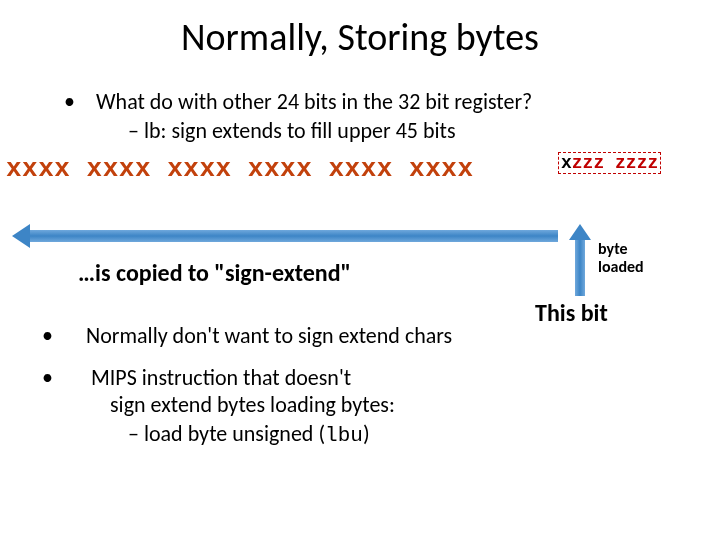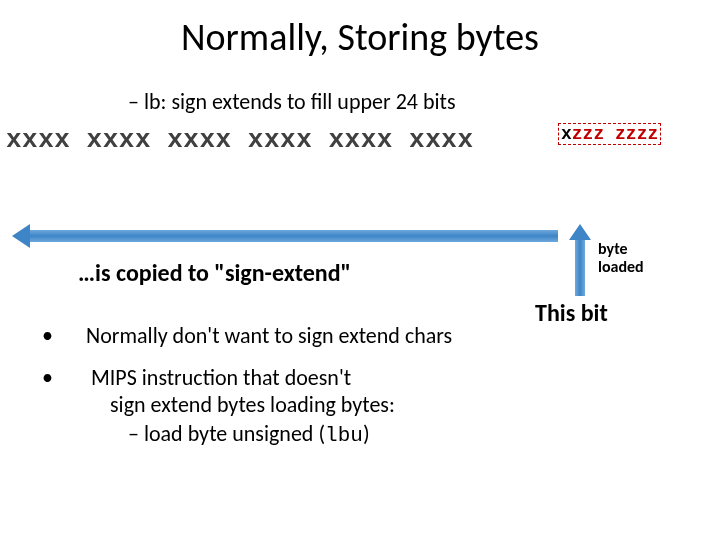--- a/index.html
+++ b/index.html
@@ -44,21 +44,21 @@
     height: 40px;
   }
   .bits-x {
     position: absolute;
     left: 6px;
     top: 0;
     font-family: "Courier New", monospace;
     font-size: 26px;
     font-weight: bold;
     letter-spacing: 0.02em;
-    color: #404040;
+    color: #c2410c;
   }
   .bits-box {
     position: absolute;
     left: 558px;
     top: -2px;
     font-family: "Courier New", monospace;
     font-size: 18px;
     font-weight: bold;
     padding: 0 2px;
     border: 1.5px dashed #c00000;
@@ -171,21 +171,24 @@
   .indent-cont {
     margin-left: 46px;
   }
 </style>
 </head>
 <body>
 
 <div class="title">Normally, Storing bytes</div>
 
 <div class="content">
-  <div class="sub1">– lb: sign extends to fill upper 24 bits</div>
+  <div class="bullet1">
+    <span class="dot">•</span><span>What do with other 24 bits in the 32 bit register?</span>
+  </div>
+  <div class="sub1">– lb: sign extends to fill upper 45 bits</div>
 
   <div class="bits-row">
     <span class="bits-x">xxxx xxxx xxxx xxxx xxxx xxxx</span>
     <span class="bits-box"><span class="xz-x">x</span><span class="xz-z">zzz </span><span class="xz-z">zzzz</span></span>
   </div>
 </div>
 
 <div class="arrow-left">
   <div class="arrow-left-line"></div>
   <div class="arrow-left-head"></div>

